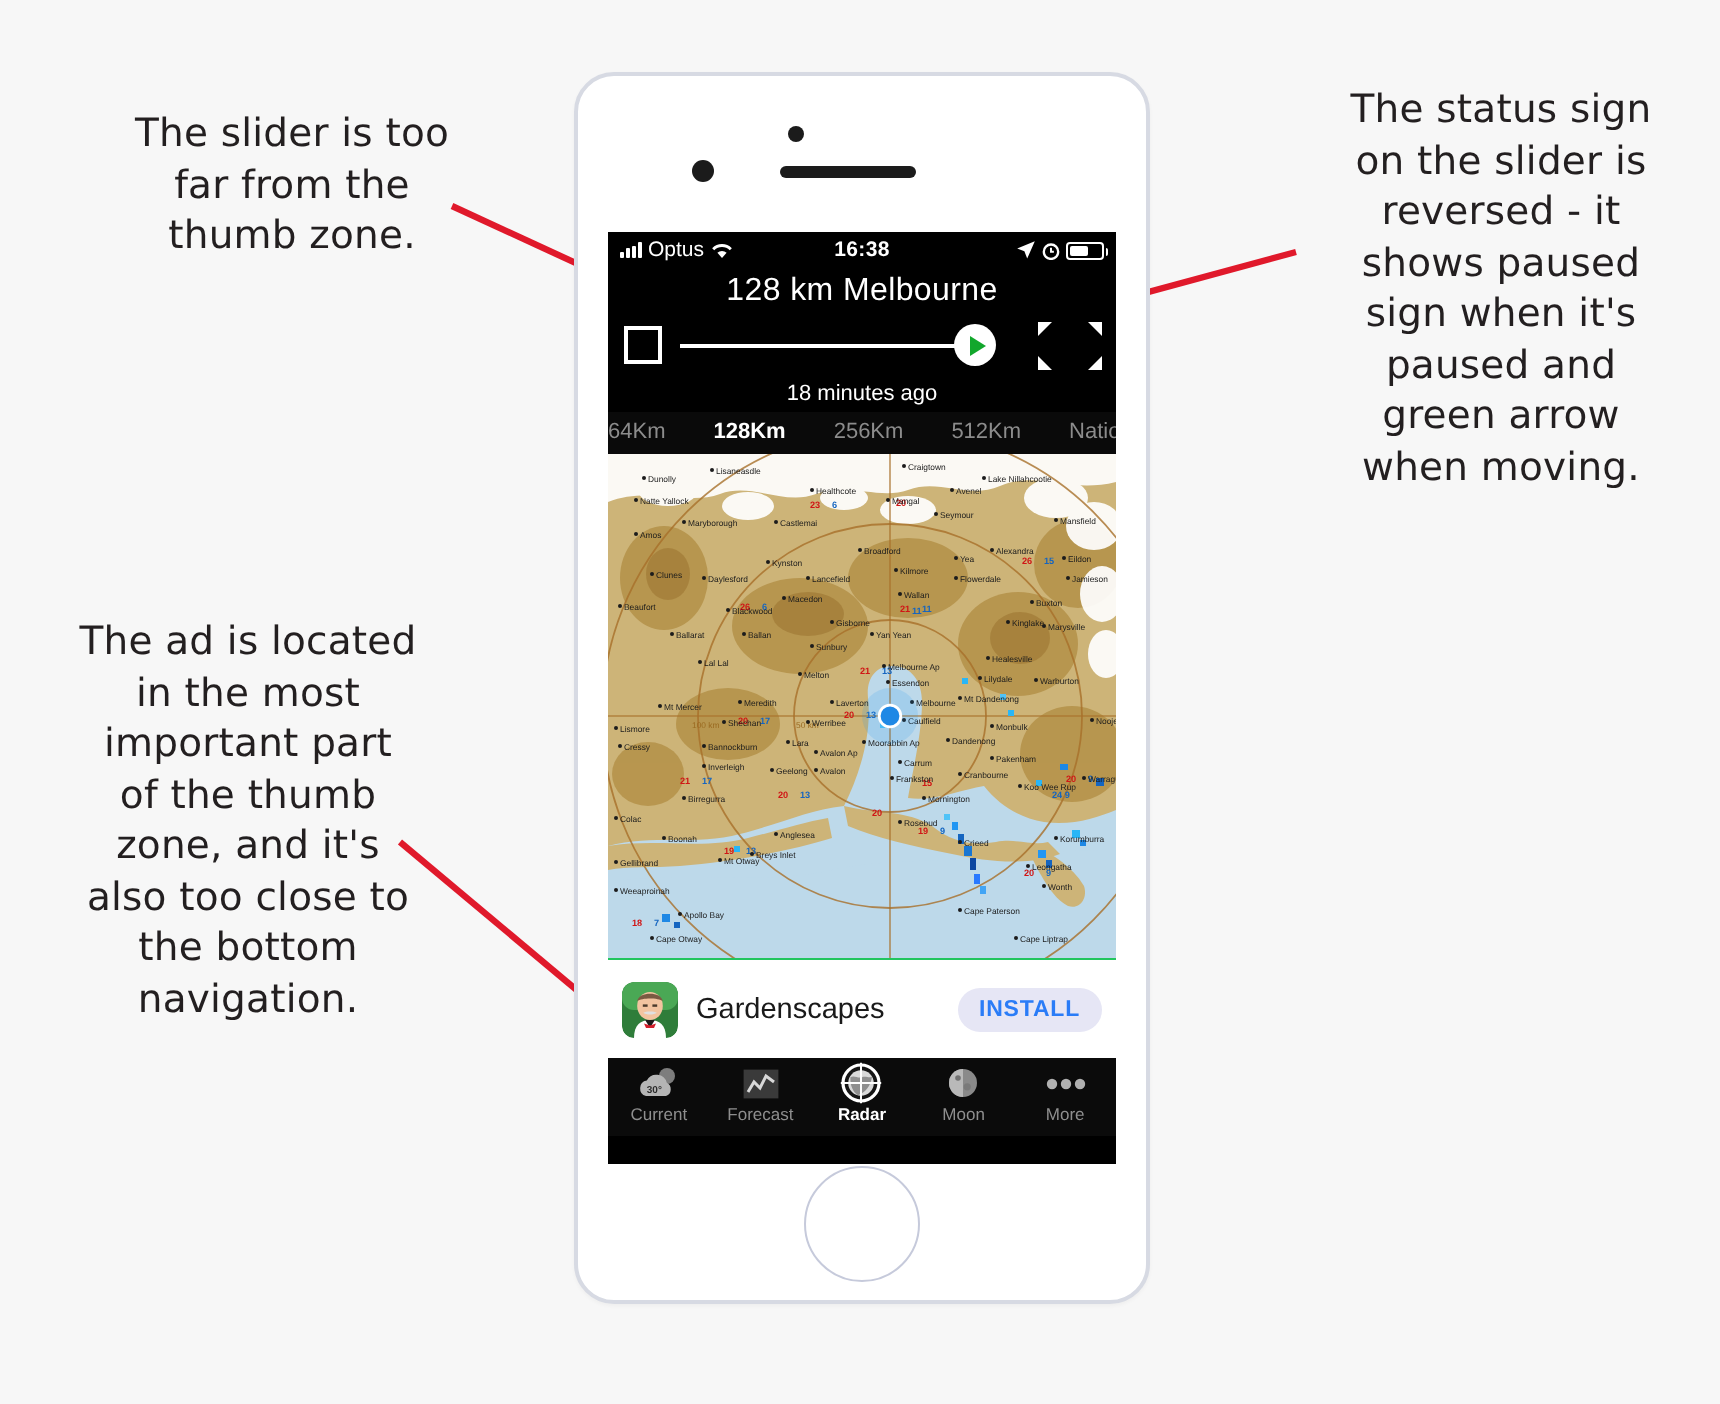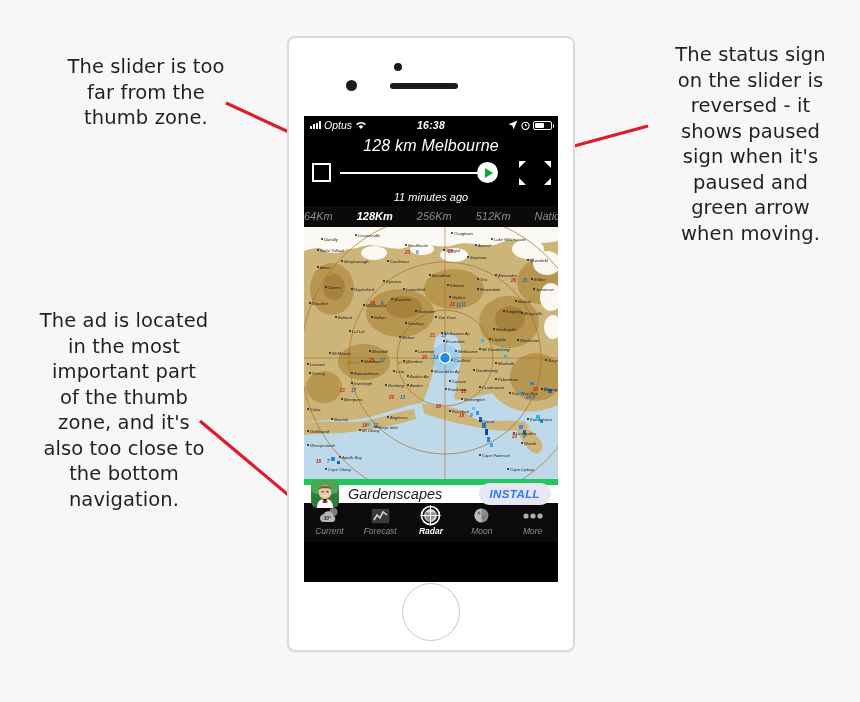--- a/index.html
+++ b/index.html
@@ -26,24 +26,23 @@
   #annot-ad{     left:10px;  top:308px; width:228px; }
 
   
   .arrow-layer{position:absolute;left:0;top:0;width:860px;height:702px;pointer-events:none;}
 
   
   #phone{
     position:absolute;left:287px;top:36px;width:288px;height:616px;
     background:#ffffff;
     border:2px solid #d7dae3;
-    border-radius:8px;
+    border-radius:20px;
     box-sizing:border-box;
     box-shadow:0 1px 2px rgba(0,0,0,.04);
-    font-style:italic;
   }
   #earpiece{position:absolute;left:101px;top:45px;width:68px;height:6px;border-radius:3px;background:#1b1b1b;}
   #front-camera{position:absolute;left:57px;top:42px;width:11px;height:11px;border-radius:50%;background:#1b1b1b;}
   #sensor-dot{position:absolute;left:105px;top:25px;width:8px;height:8px;border-radius:50%;background:#1b1b1b;}
   #home-button{position:absolute;left:113px;top:545px;width:58px;height:58px;border-radius:50%;border:1.6px solid #c6cadb;box-sizing:border-box;background:#fff;}
 
   
   #screen{
     position:absolute;left:15px;top:78px;width:254px;height:466px;
     background:#000;overflow:hidden;
@@ -110,22 +109,22 @@
     position:absolute;left:0;right:0;bottom:0;height:11px;
     background:#f4f1e6;color:#262626;
     font-family:"DejaVu Sans Mono", monospace;font-size:8.5px;
     display:flex;align-items:center;justify-content:center;gap:12px;
     overflow:hidden;
   }
   #map-footer span{display:block;transform:translateY(-1px);}
 
   
   #ad-banner{
-    height:24px;background:#fff;display:flex;align-items:center;
-    padding:4px 7px;box-sizing:border-box;border-top:6px solid #22c55e;
+    height:50px;background:#fff;display:flex;align-items:center;
+    padding:4px 7px;box-sizing:border-box;border-top:1px solid #22c55e;
   }
   #ad-icon{width:28px;height:28px;border-radius:6px;overflow:hidden;flex:0 0 auto;}
   #ad-title{flex:1;margin-left:9px;font-size:14.5px;color:#1a1a1a;}
   #install-btn{
     background:#e6e6f5;color:#2a7cf7;font-size:11.5px;font-weight:bold;
     padding:5px 11px;border-radius:11px;letter-spacing:.4px;
   }
 
   
   #bottom-nav{height:36px;background:#0b0b0b;display:flex;align-items:flex-start;padding-top:3px;}
@@ -212,21 +211,21 @@
       <div id="play-knob">
           <span class="tri"></span>
         </div>
       <div id="corner-arrows">
         <div class="ca-tl"></div>
         <div class="ca-tr"></div>
         <div class="ca-bl"></div>
         <div class="ca-br"></div>
       </div>
     </div>
-    <div id="time-ago">11 minutes ago</div>
+    <div id="time-ago">18 minutes ago</div>
 
     <div class="tab-row">
       <div class="tab">64Km</div>
       <div class="tab sel">128Km</div>
       <div class="tab">256Km</div>
       <div class="tab">512Km</div>
       <div class="tab">National</div>
     </div>
 
 

